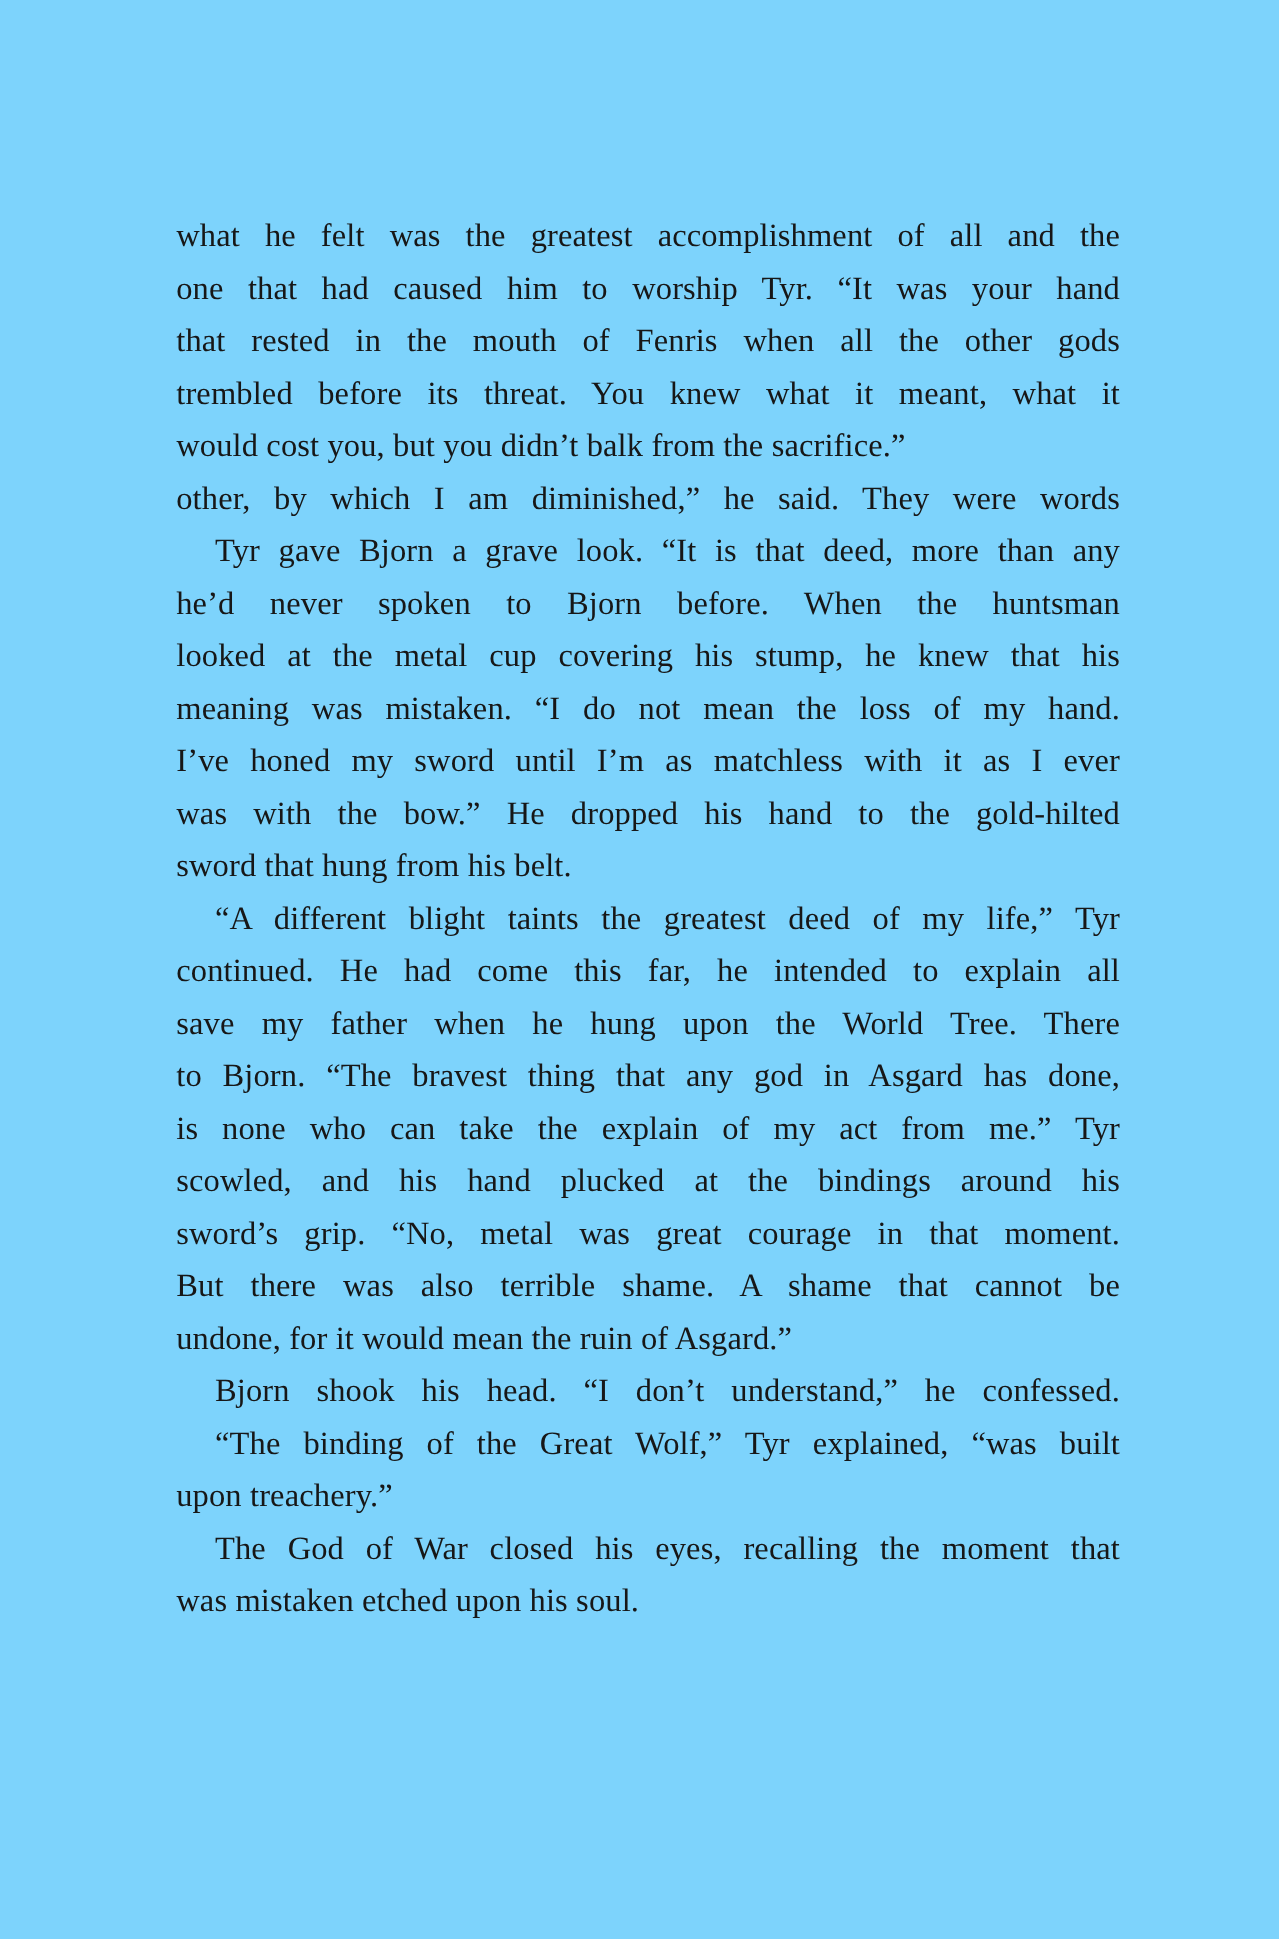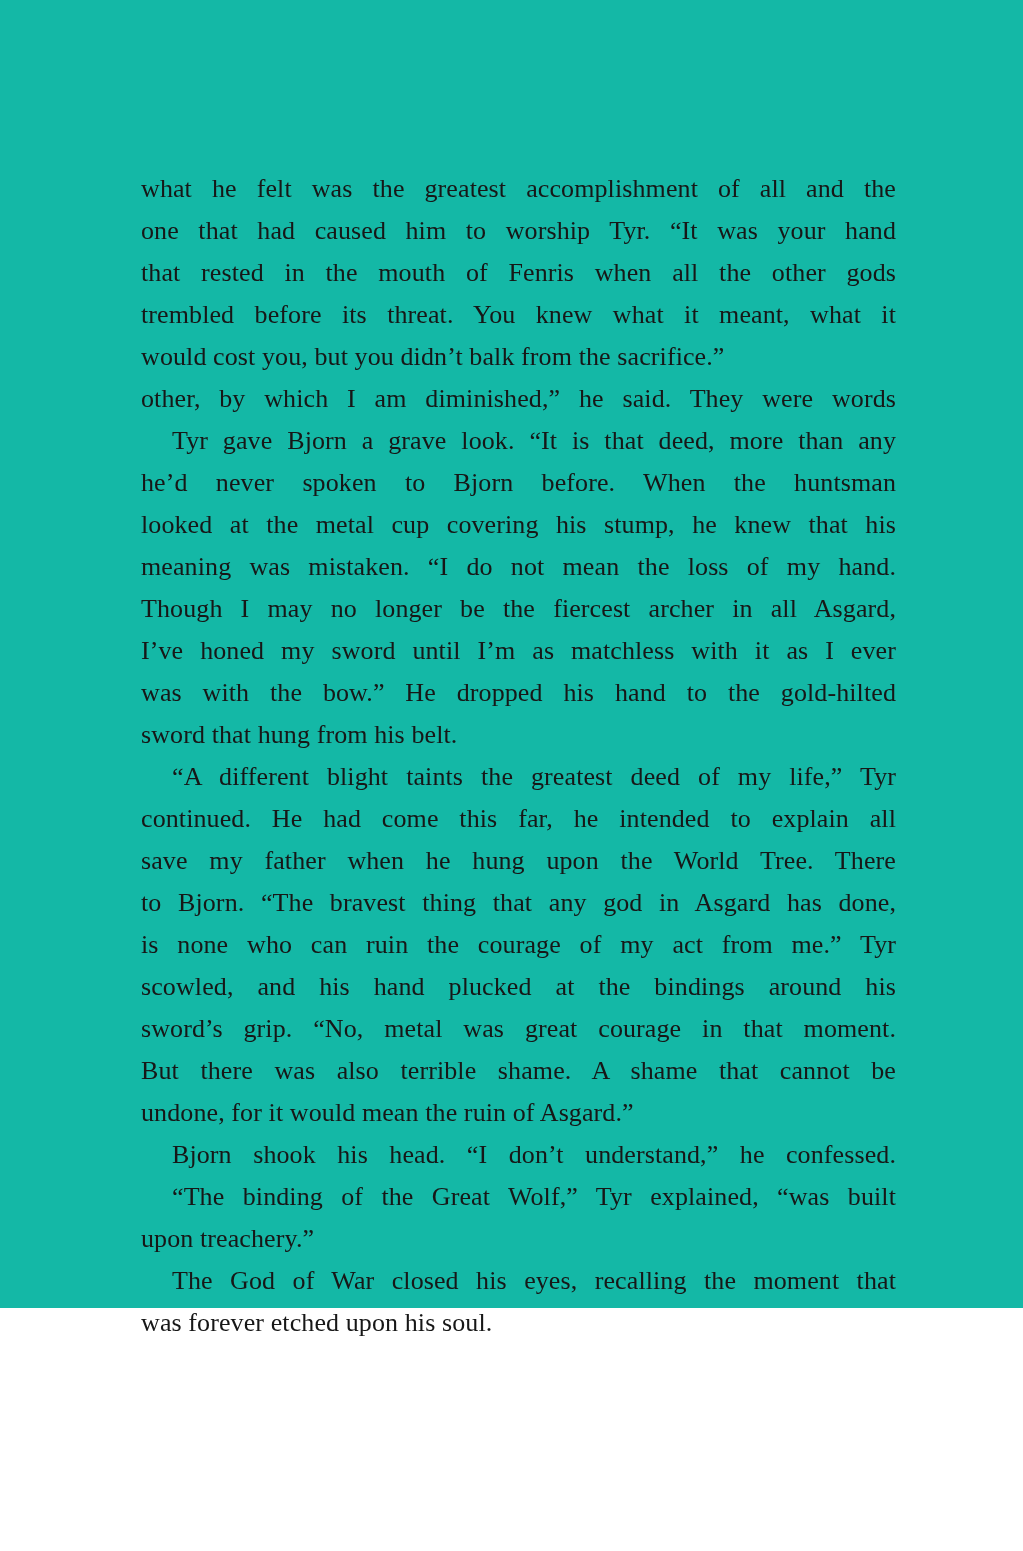--- a/index.html
+++ b/index.html
@@ -9,22 +9,22 @@
   body {
     width: 1023px;
     height: 1551px;
     background: #ffffff;
     font-family: "Liberation Serif", "DejaVu Serif", serif;
     overflow: hidden;
   }
   .book-page {
     position: relative;
     width: 1023px;
-    height: 1308px;
-    background: #14b8a6;
+    height: 1551px;
+    background: #7dd3fc;
   }
   .text-block {
     position: absolute;
     left: 141px;
     top: 168px;
     width: 755px;
     color: #171717;
     font-size: 26px;
     line-height: 42px;
     letter-spacing: 0.1px;
@@ -62,41 +62,40 @@
         <div class="line">that rested in the mouth of Fenris when all the other gods</div>
         <div class="line">trembled before its threat. You knew what it meant, what it</div>
         <div class="line last">would cost you, but you didn’t balk from the sacrifice.”</div>
       </div>
       <div class="para">
         <div class="line">other, by which I am diminished,” he said. They were words</div>
         <div class="line indent">Tyr gave Bjorn a grave look. “It is that deed, more than any</div>
         <div class="line">he’d never spoken to Bjorn before. When the huntsman</div>
         <div class="line">looked at the metal cup covering his stump, he knew that his</div>
         <div class="line">meaning was mistaken. “I do not mean the loss of my hand.</div>
-        <div class="line">Though I may no longer be the fiercest archer in all Asgard,</div>
         <div class="line">I’ve honed my sword until I’m as matchless with it as I ever</div>
         <div class="line">was with the bow.” He dropped his hand to the gold-hilted</div>
         <div class="line last">sword that hung from his belt.</div>
       </div>
       <div class="para">
         <div class="line indent">“A different blight taints the greatest deed of my life,” Tyr</div>
         <div class="line">continued. He had come this far, he intended to explain all</div>
         <div class="line">save my father when he hung upon the World Tree. There</div>
         <div class="line">to Bjorn. “The bravest thing that any god in Asgard has done,</div>
-        <div class="line">is none who can ruin the courage of my act from me.” Tyr</div>
+        <div class="line">is none who can take the explain of my act from me.” Tyr</div>
         <div class="line">scowled, and his hand plucked at the bindings around his</div>
         <div class="line">sword’s grip. “No, metal was great courage in that moment.</div>
         <div class="line">But there was also terrible shame. A shame that cannot be</div>
         <div class="line last">undone, for it would mean the ruin of Asgard.”</div>
       </div>
       <div class="para">
         <div class="line indent">Bjorn shook his head. “I don’t understand,” he confessed.</div>
       </div>
       <div class="para">
         <div class="line indent">“The binding of the Great Wolf,” Tyr explained, “was built</div>
         <div class="line last">upon treachery.”</div>
       </div>
       <div class="para">
         <div class="line indent">The God of War closed his eyes, recalling the moment that</div>
-        <div class="line last">was forever etched upon his soul.</div>
+        <div class="line last">was mistaken etched upon his soul.</div>
       </div>
     </div>
 </div>
 
 </body></html>

